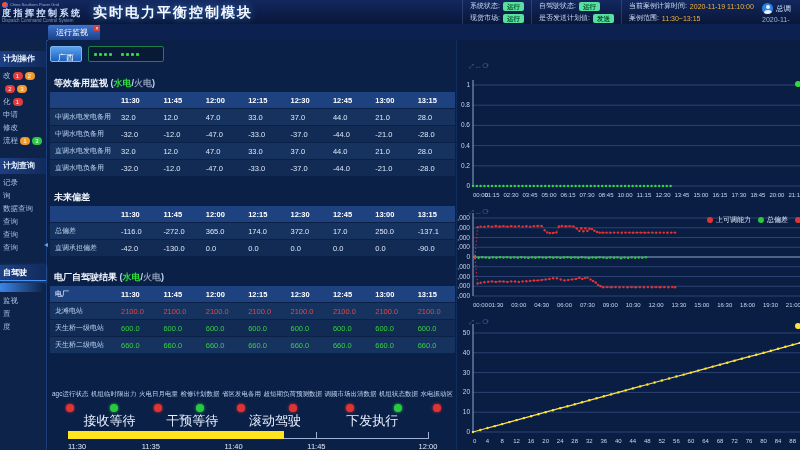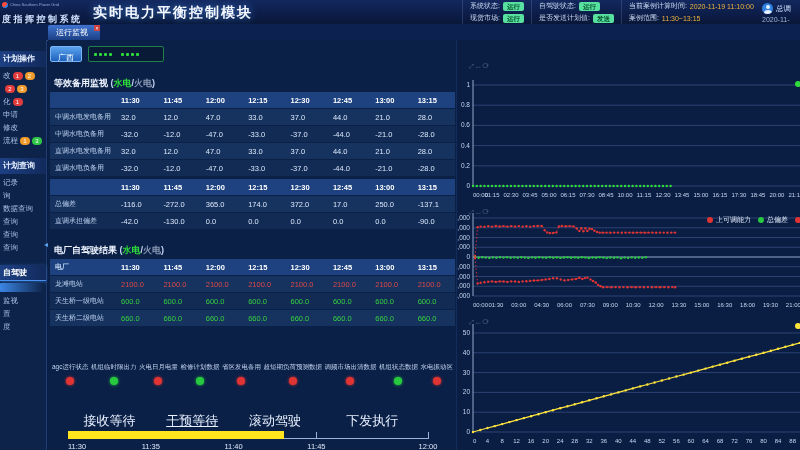--- a/index.html
+++ b/index.html
@@ -7,21 +7,21 @@
        font-family:"Liberation Sans",sans-serif;color:#dfe9fb;-webkit-font-smoothing:antialiased}
   .stage{position:absolute;inset:0}
 
   
   .hdr{position:absolute;top:0;left:0;width:800px;height:24px;
        background:linear-gradient(180deg,#13285e 0%,#0b1b44 70%,#091838 100%)}
   .logo{position:absolute;left:2px;top:0;width:120px;line-height:1}
   .logo-top{display:flex;align-items:center;gap:2px;height:7px;margin-top:1px}
   .logo-mark{width:6px;height:6px;border-radius:50%;background:radial-gradient(circle at 35% 35%,#ff4a3a 0 45%,#2f7fe0 50% 100%)}
   .logo-brand{font-size:4px;color:#93abd4;white-space:nowrap}
-  .logo-cn{font-size:9px;font-weight:bold;letter-spacing:2.5px;color:#cfe2ff;white-space:nowrap;margin-top:7px}
+  .logo-cn{font-size:9px;font-weight:bold;letter-spacing:2.5px;color:#cfe2ff;white-space:nowrap;margin-top:1px}
   .logo-en{font-size:4.5px;color:#7d96c4;white-space:nowrap;margin-top:1px}
   .app-title{position:absolute;left:93px;top:4px;font-size:14px;font-weight:bold;letter-spacing:2px;
              color:#f4f8ff;text-shadow:0 0 8px rgba(70,140,230,.8);white-space:nowrap}
   .status-area{position:absolute;left:462px;top:0;height:24px;display:flex;align-items:stretch}
   .sgroup{display:flex;flex-direction:column;justify-content:center;gap:2px;padding:0 7px;
           border-left:1px solid rgba(130,165,225,.22)}
   .srow{display:flex;align-items:center;gap:3px;white-space:nowrap;font-size:7px;color:#c9d9f2}
   .pill{background:#57e0a0;color:#07522c;border-radius:2px;padding:0 4px;font-size:6.5px;height:9px;line-height:9px;font-weight:bold}
   .case-val{color:#f0b33c;font-size:7px}
   .user{position:absolute;left:762px;top:3px;width:38px;overflow:hidden}
@@ -315,20 +315,21 @@
               <td>-12.0</td>
               <td>-47.0</td>
               <td>-33.0</td>
               <td>-37.0</td>
               <td>-44.0</td>
               <td>-21.0</td>
               <td>-28.0</td>
             </tr>
           </tbody>
         </table>
+        <div class="sec-title"><span>未来偏差</span></div>
         <table>
           <colgroup>
             <col style="width: 66px;">
             <col>
             <col>
             <col>
             <col>
             <col>
             <col>
             <col>
@@ -469,21 +470,21 @@
           <div class="dot green"></div>
         </div>
         <div class="ind">
           <div class="lab">水电振动区</div>
           <div class="dot red"></div>
         </div>
       </div>
     <div class="progress">
       <div class="phase-labels" id="phase-labels">
           <span style="left: 11.5%;">接收等待</span>
-          <span style="left: 34.5%; text-decoration: underline;">干预等待</span>
+          <span style="left: 34.5%;">干预等待</span>
           <span style="left: 57.5%;">滚动驾驶</span>
           <span style="left: 84.5%;">下发执行</span>
         </div>
       <div class="pbar" id="pbar">
           <div class="track"></div>
           <div class="tick" style="left: 0%;"></div>
           <div class="tick" style="left: 23%;"></div>
           <div class="tick" style="left: 46%;"></div>
           <div class="tick" style="left: 69%;"></div>
           <div class="tick" style="left: 100%;"></div>

